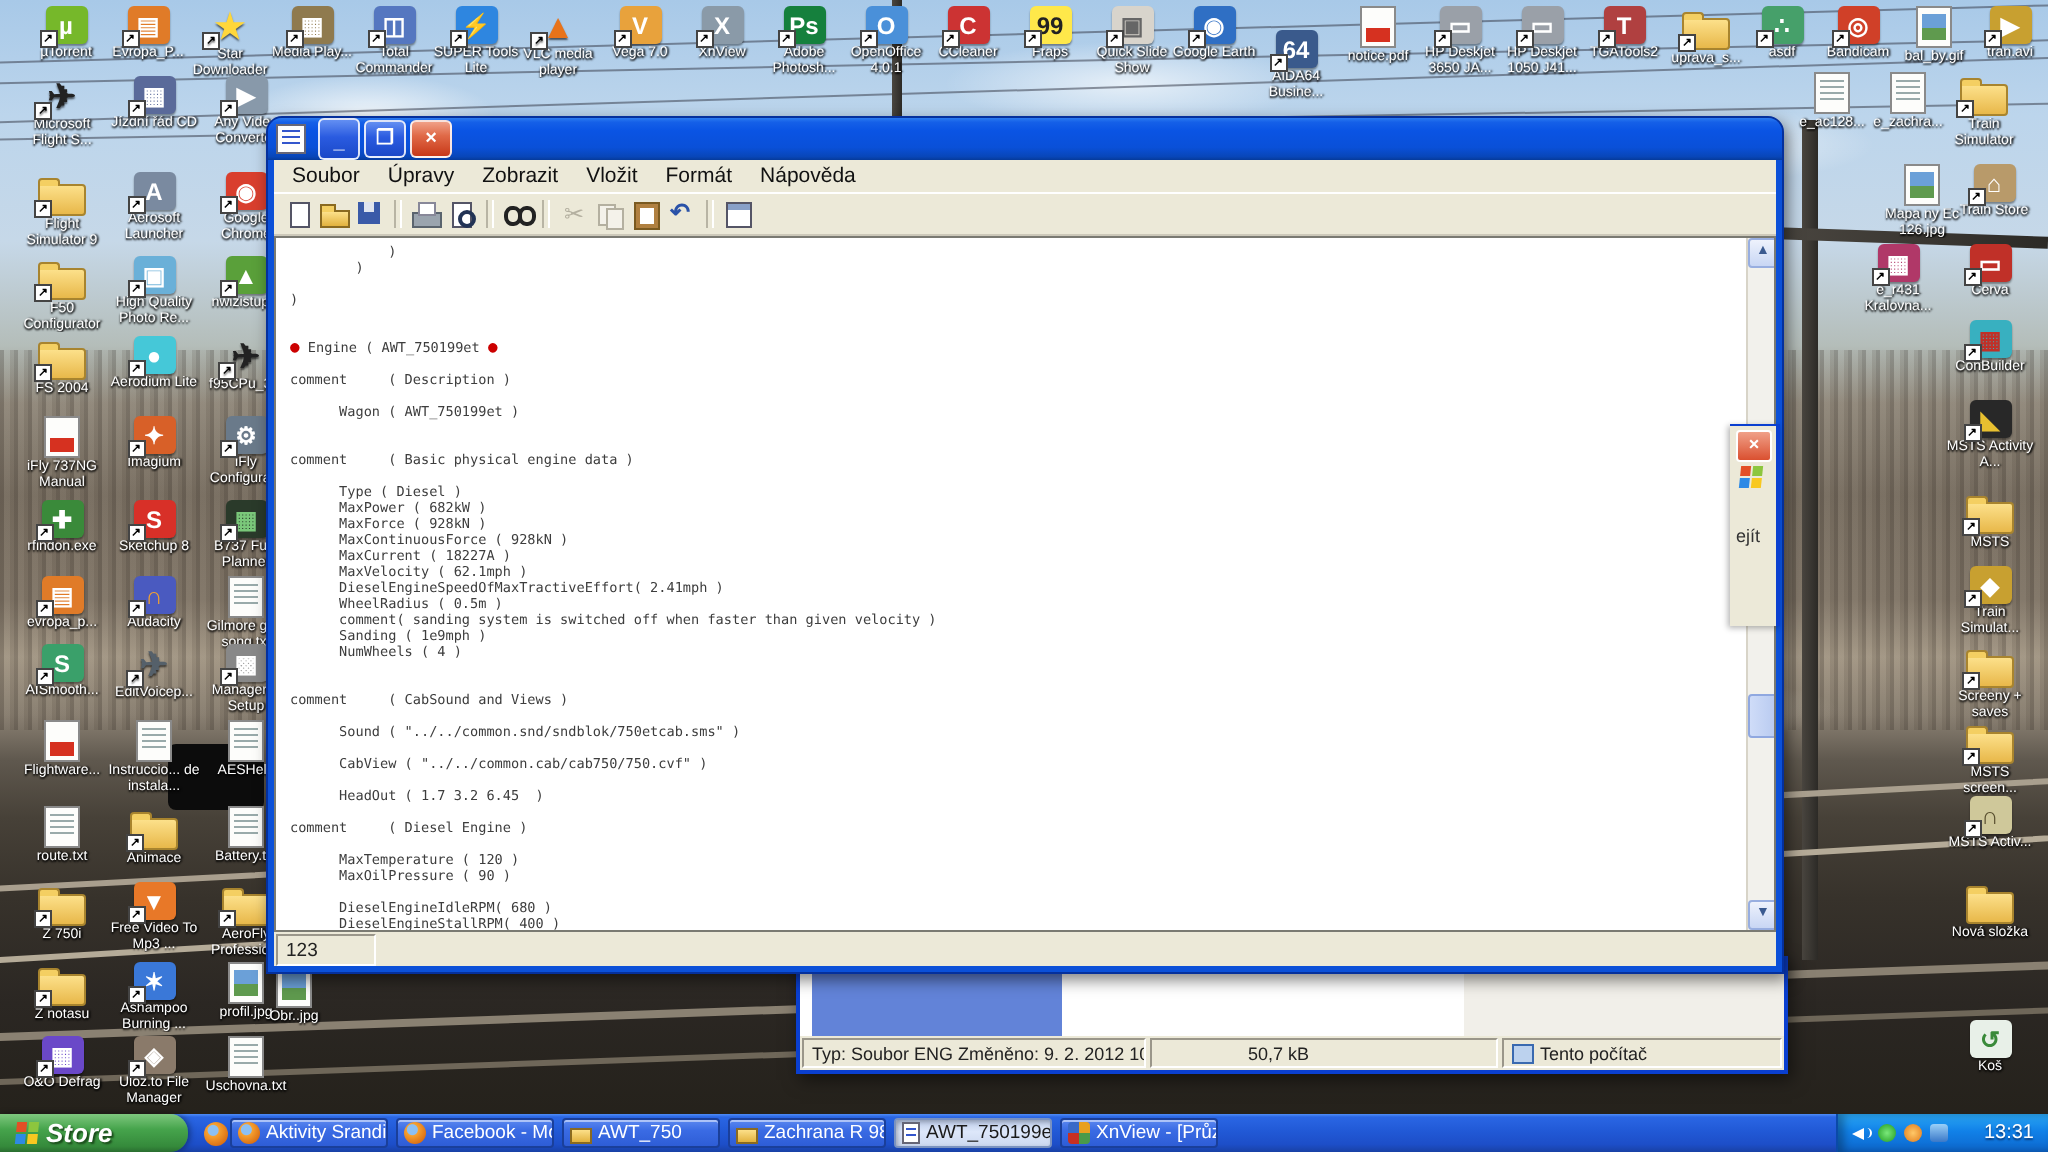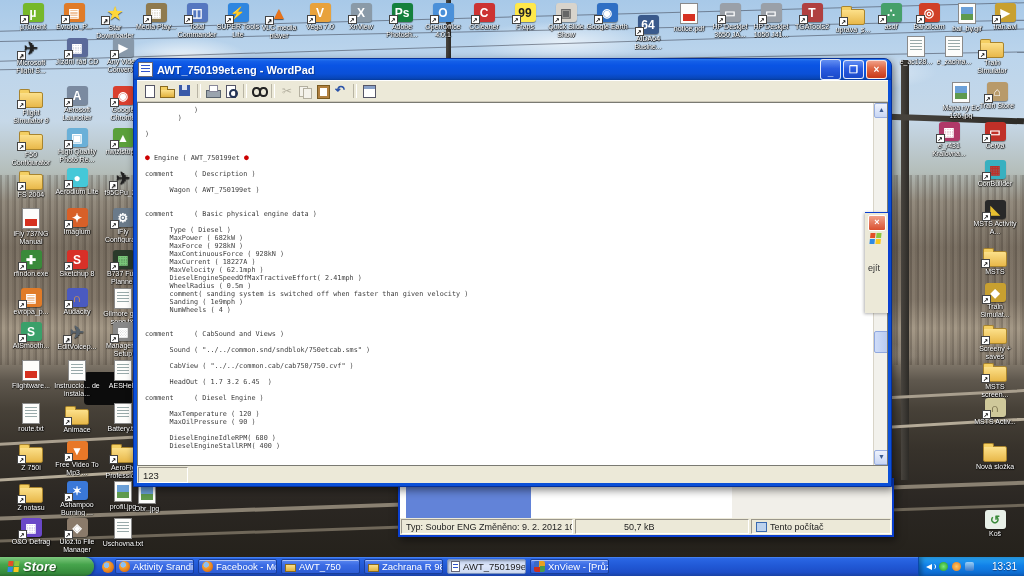--- a/index.html
+++ b/index.html
@@ -551,26 +551,33 @@
       <div class="scell c3">
         <span class="pcicon"></span>
         <span>Tento počítač</span>
       </div>
     </div>
   </div>
 
   <div id="wordpad" class="xpwin">
     <div class="titlebar">
       <span class="wicon"></span>
-      <span class="ttl">AWT_750199et.eng - WordPad</span>
       <span class="wbtn" style="align-items:flex-end;padding-bottom:2px;">_</span>
       <span class="wbtn">❐</span>
       <span class="wbtn close">×</span>
     </div>
     <div id="wp-body">
+      <div id="wp-menu">
+          <span class="mi">Soubor</span>
+          <span class="mi">Úpravy</span>
+          <span class="mi">Zobrazit</span>
+          <span class="mi">Vložit</span>
+          <span class="mi">Formát</span>
+          <span class="mi">Nápověda</span>
+        </div>
       <div id="wp-tools">
           <span class="ti ti-new"></span>
           <span class="ti ti-open"></span>
           <span class="ti ti-save"></span>
           <span class="tsep"></span>
           <span class="ti ti-print"></span>
           <span class="ti ti-preview"></span>
           <span class="tsep"></span>
           <span class="ti ti-find"></span>
           <span class="tsep"></span>

